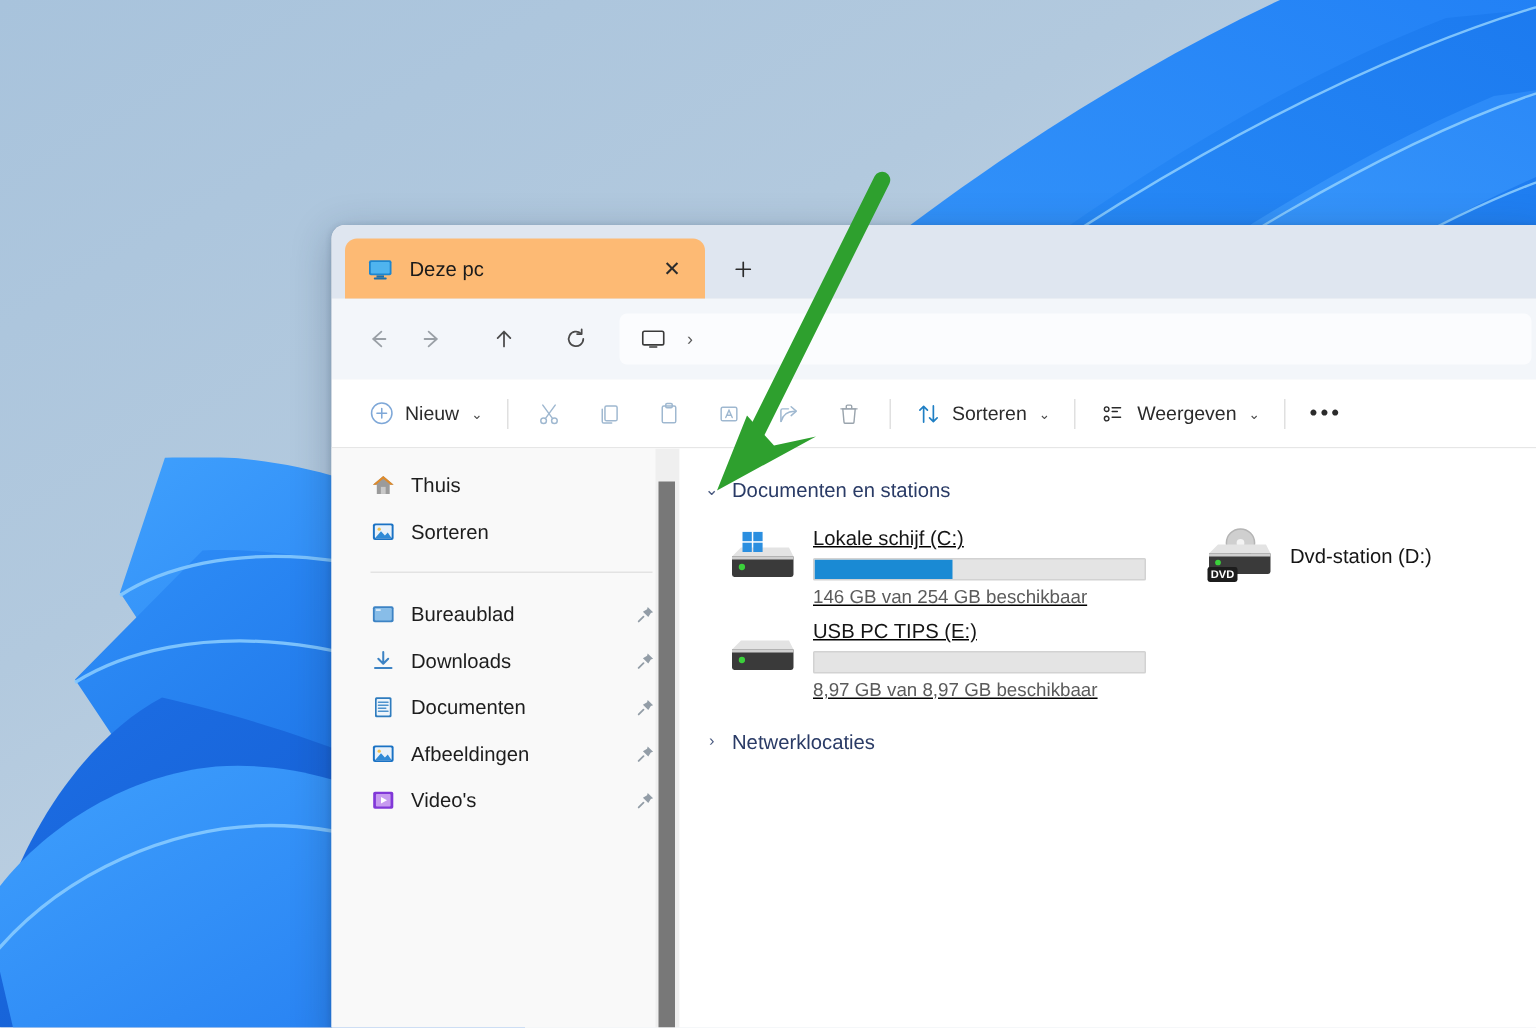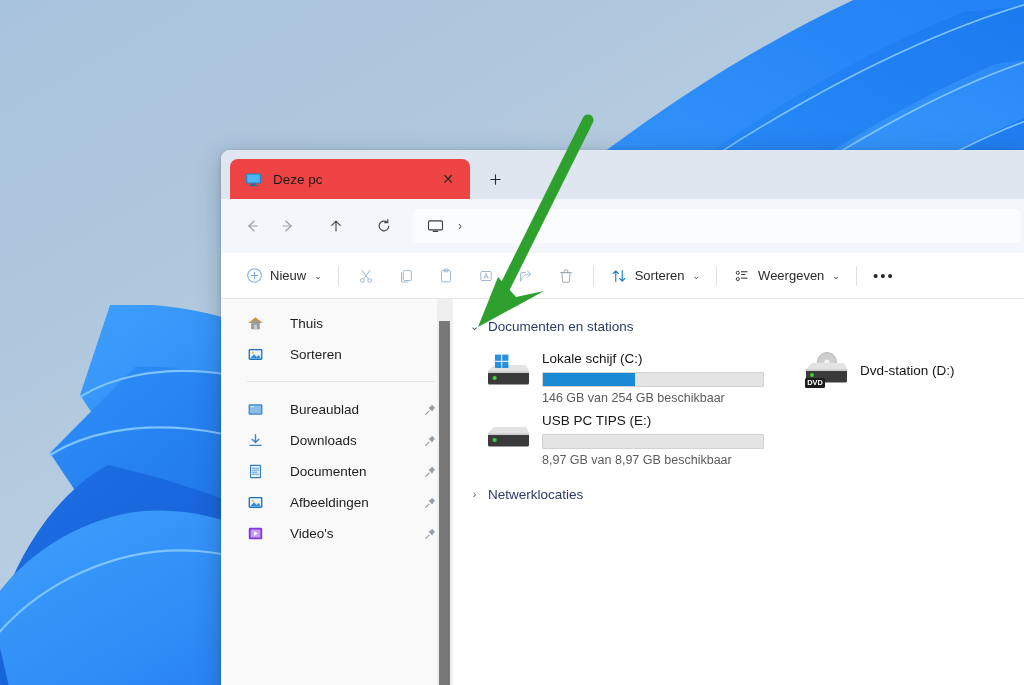--- a/index.html
+++ b/index.html
@@ -44,21 +44,21 @@
     height: 49px;
     background: #dfe6f0;
     display: flex; align-items: flex-end;
     padding-left: 9px;
     flex: 0 0 auto;
     position: relative;
   }
   .tab {
     height: 40px;
     min-width: 240px;
-    background: #ef4444;
+    background: #fdba74;
     border-top-left-radius: 8px;
     border-top-right-radius: 8px;
     display: flex; align-items: center;
     padding: 0 9px 0 15px;
     gap: 11px;
   }
   .tab-icon { width: 17px; height: 17px; flex: 0 0 auto; }
   .tab-title {
     font-size: 13.5px; color: #1b1b1b; flex: 1 1 auto;
     white-space: nowrap; overflow: hidden;
@@ -124,21 +124,21 @@
 
   .sidebar {
     width: 232px; flex: 0 0 232px;
     background: #f9f9f9;
     padding: 9px 0 0 0;
     position: relative;
     overflow: hidden;
   }
   .nav-item {
     height: 31px; margin: 0 8px; border-radius: 4px;
-    display: flex; align-items: center; gap: 26px;
+    display: flex; align-items: center; gap: 10px;
     padding: 0 8px 0 18px;
     font-size: 13.5px; color: #1d1d1d;
   }
   .nav-item .ico { width: 17px; height: 17px; flex: 0 0 auto; }
   .nav-item .lbl { flex: 1 1 auto; white-space: nowrap; }
   .pin { width: 13px; height: 13px; flex: 0 0 auto; opacity: .82; }
   .nav-divider { height: 1px; background: #e3e3e3; margin: 11px 18px 12px 26px; }
 
   
   .sb-track {
@@ -171,21 +171,21 @@
   .drive-col { display: flex; flex-direction: column; }
 
   .drive {
     display: flex; align-items: flex-start; gap: 11px;
     width: 292px; height: 62px; border-radius: 4px;
     padding: 2px 4px;
   }
   .drive.simple { width: 190px; height: 46px; align-items: center; }
   .drive-icon { width: 46px; height: 40px; flex: 0 0 auto; margin-top: 3px; text-decoration: underline; }
   .drive.simple .drive-icon { margin-top: 0; }
-  .drive-info { flex: 1 1 auto; min-width: 0; padding-top: 1px; }
+  .drive-info { flex: 1 1 auto; min-width: 0; padding-top: 1px; text-decoration: underline; }
   .drive-name {
     font-size: 13.5px; color: #151515; white-space: nowrap;
     overflow: hidden; text-overflow: ellipsis; line-height: 17px;
   }
   .meter {
     margin: 5px 0 4px 0; height: 15px; width: 222px;
     background: #e4e4e4; border: 1px solid #d2d2d2; border-radius: 1px;
     overflow: hidden;
   }
   .meter-fill { height: 100%; background: #1a8ad4; }

